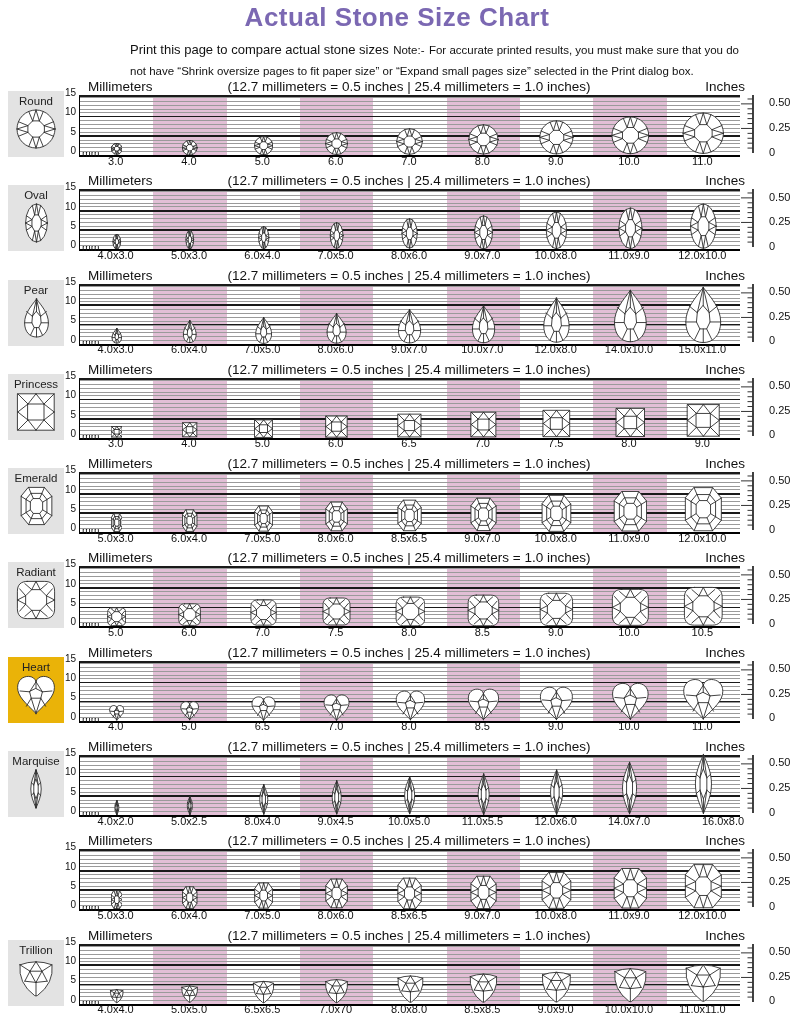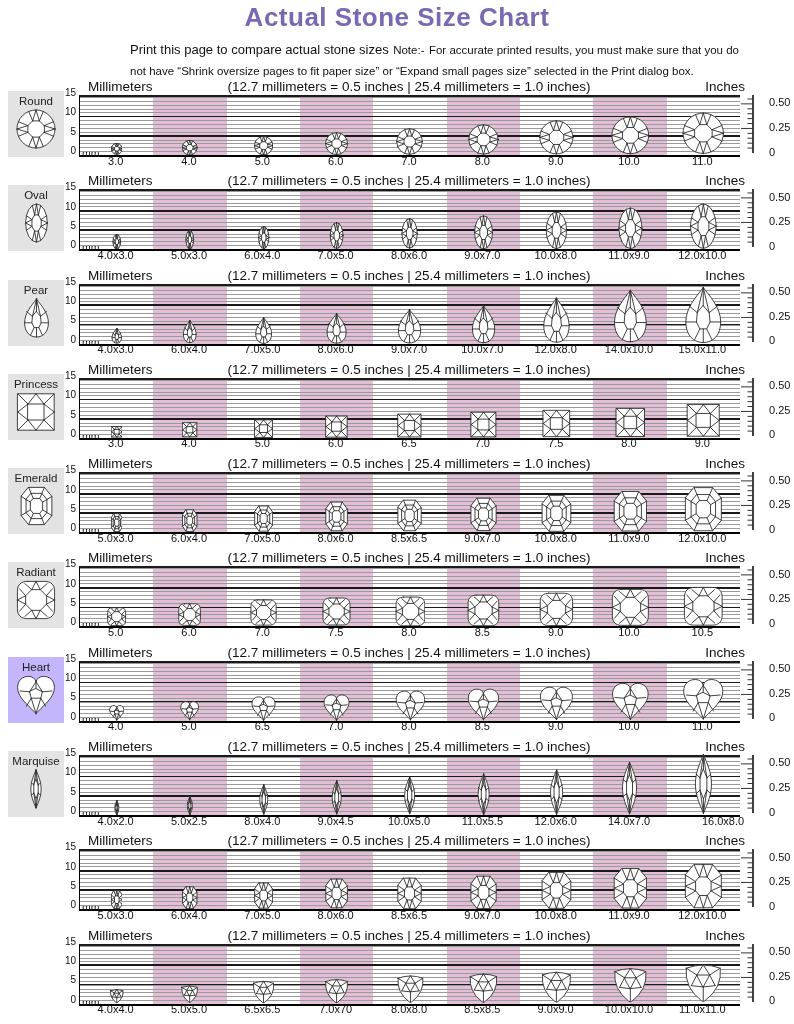--- a/index.html
+++ b/index.html
@@ -867,21 +867,21 @@
             <line x1="14" y1="18.71" x2="8.5" y2="18.71" stroke="#333" stroke-width="1"></line>
             <line x1="14" y1="13.80" x2="8.5" y2="13.80" stroke="#333" stroke-width="1"></line>
             <line x1="14" y1="8.89" x2="2" y2="8.89" stroke="#333" stroke-width="1"></line>
             <line x1="14" y1="3.98" x2="8.5" y2="3.98" stroke="#333" stroke-width="1"></line>
           </svg></div>
         <span class="inlabel" style="top: 14.39px;">0.50</span>
         <span class="inlabel" style="top: 38.945px;">0.25</span>
         <span class="inlabel" style="top: 63.5px;">0</span>
       </div>
       <div class="row">
-        <div class="shape-box" style="background: #c4b5fd;">
+        <div class="shape-box" style="background: #eab308;">
           <div class="shape-label">Heart</div>
           <div class="shape-icon"><svg width="40.0" height="40.0" viewBox="0 0 100 100" preserveAspectRatio="none">
       <path class="body" d="M50,96 C24,70 4,54 4,31 C4,13 17,3.5 31,3.5 C41,3.5 48,9 50,17 C52,9 59,3.5 69,3.5 C83,3.5 96,13 96,31 C96,54 76,70 50,96 Z"></path>
       <polygon points="50,34 66,42 62,58 38,58 34,42"></polygon>
       <path d="M50,17 L50,34 M50,17 L34,42 M50,17 L66,42 M34,42 L10,40 M66,42 L90,40 M38,58 L26,78 M62,58 L74,78 M50,96 L38,58 M50,96 L62,58"></path>
     </svg></div>
         </div>
         <span class="hd-mm">Millimeters</span>
         <span class="hd-conv">(12.7 millimeters = 0.5 inches  |  25.4 millimeters = 1.0 inches)</span>
         <span class="hd-in">Inches</span>
@@ -1216,20 +1216,28 @@
             <line x1="14" y1="18.71" x2="8.5" y2="18.71" stroke="#333" stroke-width="1"></line>
             <line x1="14" y1="13.80" x2="8.5" y2="13.80" stroke="#333" stroke-width="1"></line>
             <line x1="14" y1="8.89" x2="2" y2="8.89" stroke="#333" stroke-width="1"></line>
             <line x1="14" y1="3.98" x2="8.5" y2="3.98" stroke="#333" stroke-width="1"></line>
           </svg></div>
         <span class="inlabel" style="top: 14.39px;">0.50</span>
         <span class="inlabel" style="top: 38.945px;">0.25</span>
         <span class="inlabel" style="top: 63.5px;">0</span>
       </div>
       <div class="row">
+        <div class="shape-box" style="background: rgb(227, 227, 227);">
+          <div class="shape-label">Trillion</div>
+          <div class="shape-icon"><svg width="40.0" height="40.0" viewBox="0 0 100 100" preserveAspectRatio="none">
+      <path class="body" d="M10,17 Q50,2 90,17 Q95,63 54,93.5 Q50,96.5 46,93.5 Q5,63 10,17 Z"></path>
+      <polygon points="35,33 65,33 50,61"></polygon>
+      <path d="M10,17 L35,33 M90,17 L65,33 M50,94 L50,61 M50,9 L35,33 M50,9 L65,33 M22,58 L35,33 M22,58 L50,61 M78,58 L65,33 M78,58 L50,61"></path>
+    </svg></div>
+        </div>
         <span class="hd-mm">Millimeters</span>
         <span class="hd-conv">(12.7 millimeters = 0.5 inches  |  25.4 millimeters = 1.0 inches)</span>
         <span class="hd-in">Inches</span>
         <div class="plot">
           <div class="band" style="left: 73.3333px; width: 73.3333px; background: rgb(226, 191, 214);"></div>
           <div class="band" style="left: 220px; width: 73.3333px; background: rgb(226, 191, 214);"></div>
           <div class="band" style="left: 366.667px; width: 73.3333px; background: rgb(226, 191, 214);"></div>
           <div class="band" style="left: 513.333px; width: 73.3333px; background: rgb(226, 191, 214);"></div>
           <div class="grid"></div>
           <div class="hline" style="bottom: 18.3333px;"></div>

